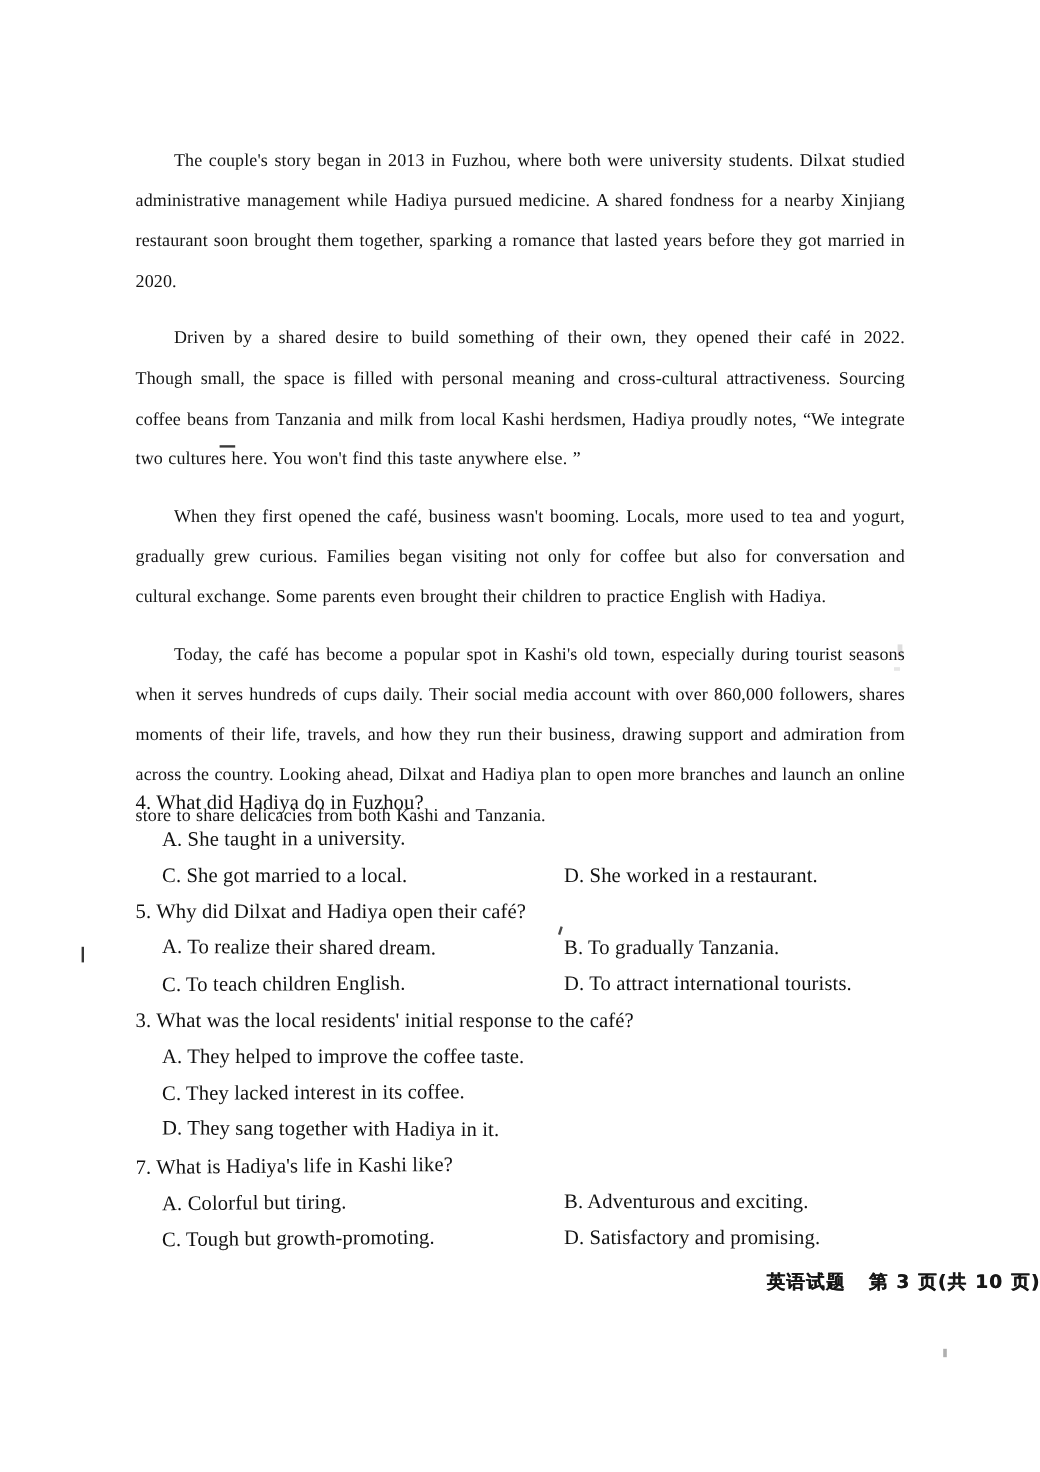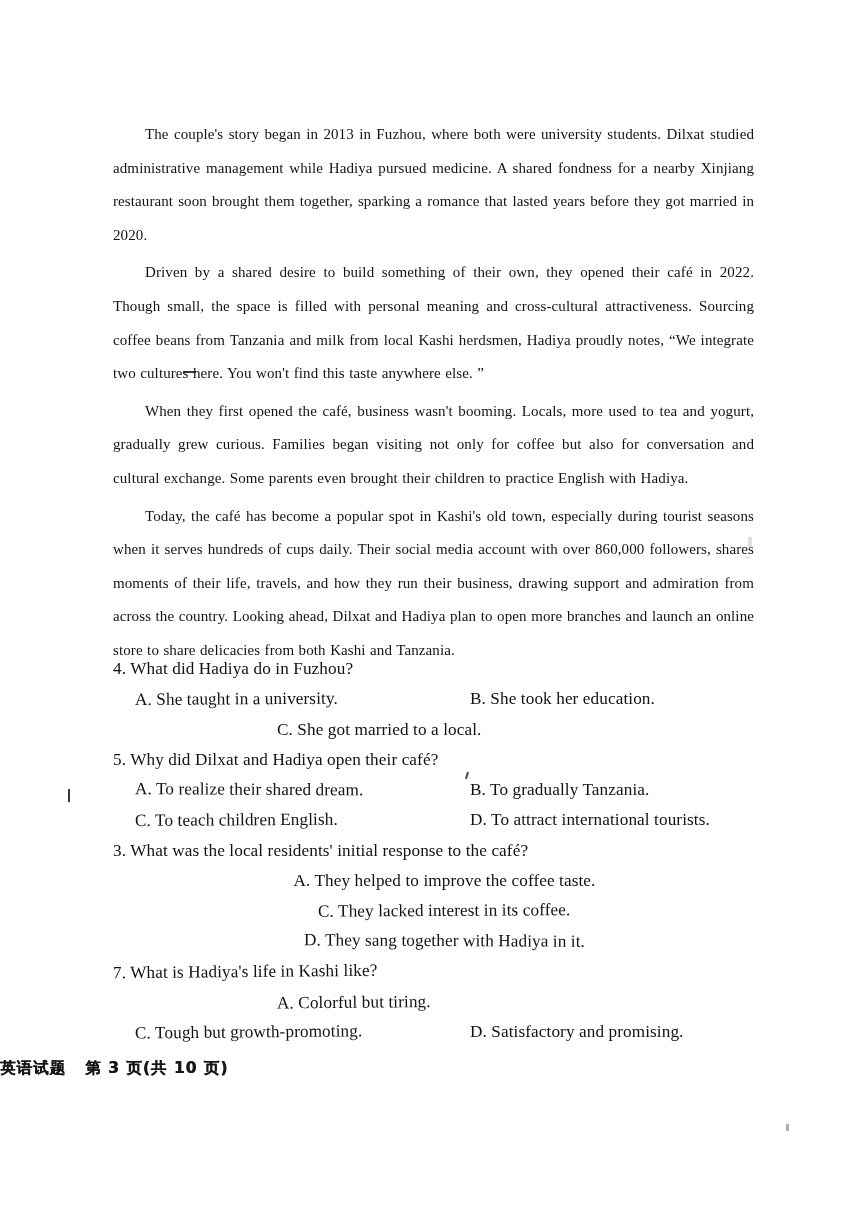--- a/index.html
+++ b/index.html
@@ -88,21 +88,21 @@
     margin: 0;
     font-size: 15px;
     line-height: 33.6px;
     text-align: justify;
     text-justify: inter-word;
     letter-spacing: .1px;
     word-spacing: .6px;
     text-indent: 32px;
   }
   p.para + p.para {
-    margin-top: 4px;
+    margin-top: 14px;
   }
 
   
   #questions {
     position: absolute;
     left: 113px;
     top: 654px;
     width: 641px;
   }
   .q-block { margin: 0 0 0 0; }
@@ -113,42 +113,41 @@
     padding-left: 0;
     letter-spacing: .1px;
   }
   .q-opts {
     display: block;
     margin: 0;
   }
   .opt-row {
     display: flex;
     line-height: 30.2px;
-    justify-content: center;
   }
   .opt {
     font-size: 17.2px;
     letter-spacing: .1px;
   }
   .opt.col-a { width: 357px; padding-left: 22px; box-sizing: border-box; }
   .opt.col-b { flex: 1; }
   .opt.full  { padding-left: 22px; }
 
   
   .sk1 { display: inline-block; transform: rotate(-.35deg); }
   .sk2 { display: inline-block; transform: rotate(.3deg); }
   .sk3 { display: inline-block; transform: rotate(-.55deg); }
 
   
   #footer {
     position: absolute;
     left: 0;
     top: 1058px;
     width: 867px;
-    text-align: left;
+    text-align: right;
   }
   #footer .ftxt {
     font-family: "DejaVu Sans", "Liberation Sans", sans-serif;
     font-size: 15.5px;
     font-weight: 700;
     letter-spacing: 1px;
     color: #171717;
     text-shadow: .4px 0 0 currentColor;
   }
 </style>
@@ -176,24 +175,24 @@
 
   </div>
 
   <div id="questions">
 
     <div class="q-block">
       <p class="q-stem">4. What did Hadiya do in Fuzhou?</p>
       <div class="q-opts">
         <div class="opt-row">
           <span class="opt col-a sk1">A. She taught in a university.</span>
-          <span class="opt col-b">B. She took her education.</span>
         </div>
         <div class="opt-row">
           <span class="opt col-a">C. She got married to a local.</span>
+          <span class="opt col-b">D. She worked in a restaurant.</span>
         </div>
       </div>
     </div>
 
     <div class="q-block">
       <p class="q-stem">5. Why did Dilxat and Hadiya open their café?</p>
       <div class="q-opts">
         <div class="opt-row">
           <span class="opt col-a sk2">A. To realize their shared dream.</span>
           <span class="opt col-b">B. To gradually Tanzania.</span>
@@ -218,20 +217,21 @@
           <span class="opt full sk2">D. They sang together with Hadiya in it.</span>
         </div>
       </div>
     </div>
 
     <div class="q-block">
       <p class="q-stem sk3">7. What is Hadiya's life in Kashi like?</p>
       <div class="q-opts">
         <div class="opt-row">
           <span class="opt col-a sk3">A. Colorful but tiring.</span>
+          <span class="opt col-b">B. Adventurous and exciting.</span>
         </div>
         <div class="opt-row">
           <span class="opt col-a sk3">C. Tough but growth-promoting.</span>
           <span class="opt col-b">D. Satisfactory and promising.</span>
         </div>
       </div>
     </div>
 
   </div>
 

